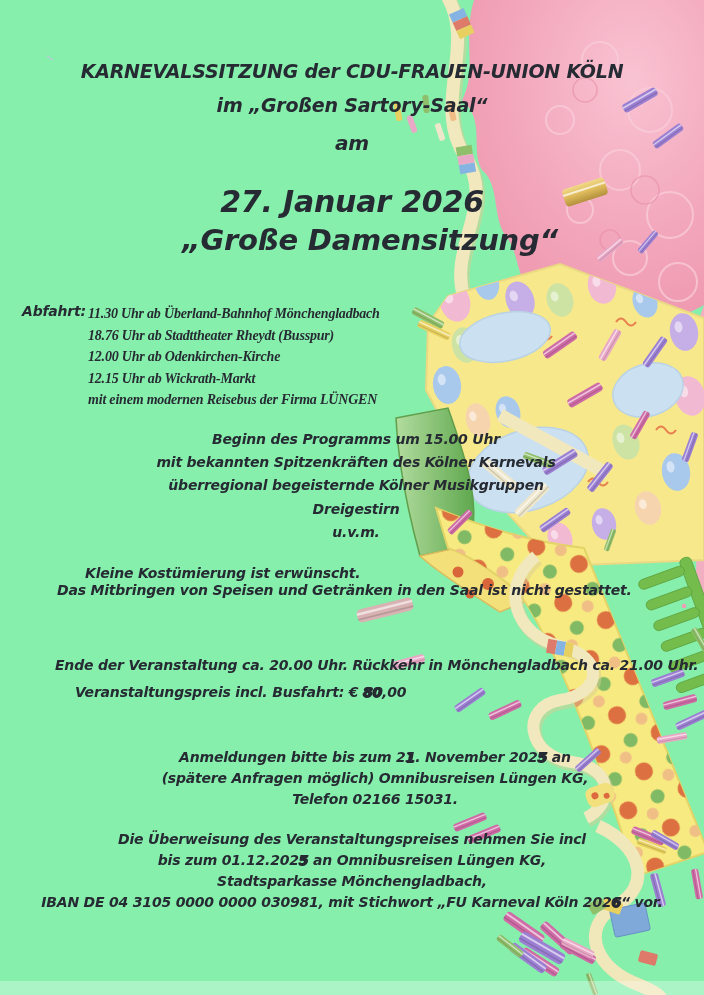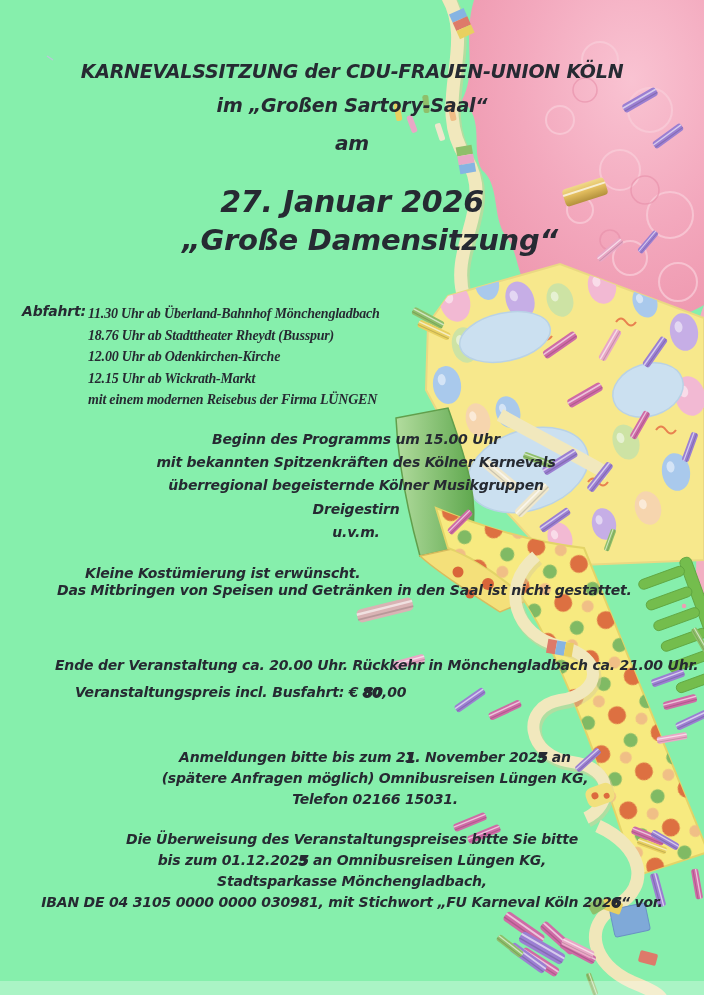--- a/index.html
+++ b/index.html
@@ -361,19 +361,19 @@
 
   <div class="t body price"><span>Veranstaltungspreis incl. Busfahrt: € </span><span class="ov">80</span><span>,00</span></div>
 
   <div class="t c body reg">
     <div><span>Anmeldungen bitte bis zum 2</span><span class="ov">1</span><span>. November 202</span><span class="ov">5</span><span> an</span></div>
     <div>(spätere Anfragen möglich) Omnibusreisen Lüngen KG,</div>
     <div>Telefon 02166 15031.</div>
   </div>
 
   <div class="t c body pay">
-    <div>Die Überweisung des Veranstaltungspreises bitte Sie bitte</div>
+    <div>Die Überweisung des Veranstaltungspreises nehmen Sie incl</div>
     <div><span>bis zum 01.12.202</span><span class="ov">5</span><span> an Omnibusreisen Lüngen KG,</span></div>
     <div>Stadtsparkasse Mönchengladbach,</div>
     <div><span>IBAN DE 04 3105 0000 0000 030981, mit Stichwort „FU Karneval Köln 202</span><span class="ov">6</span><span>“ vor.</span></div>
   </div>
 
 </div>
 
 </body></html>

